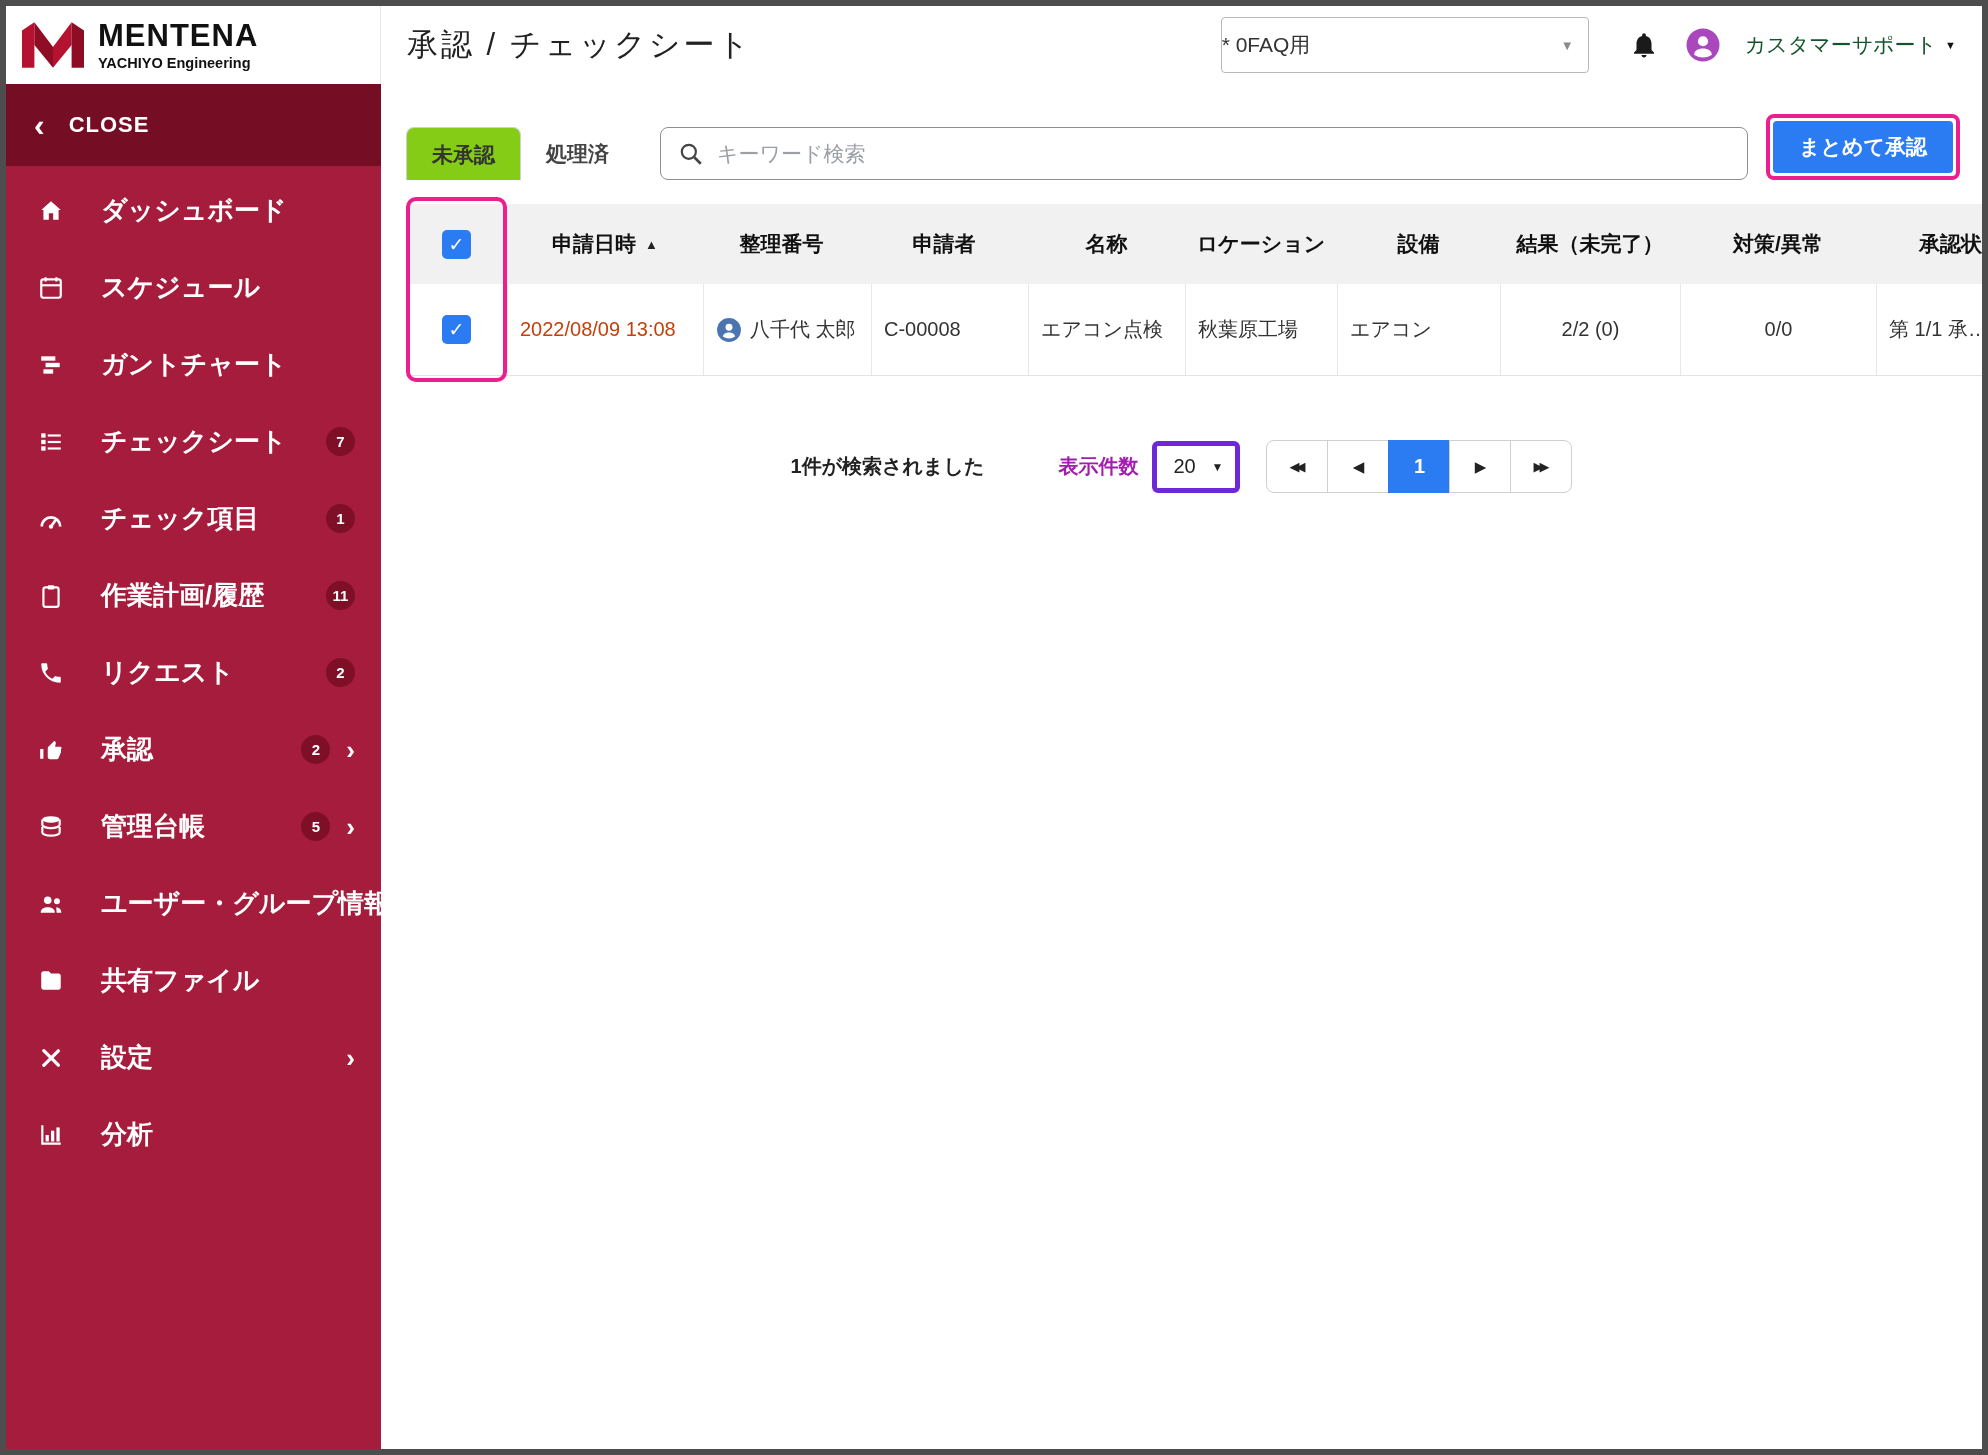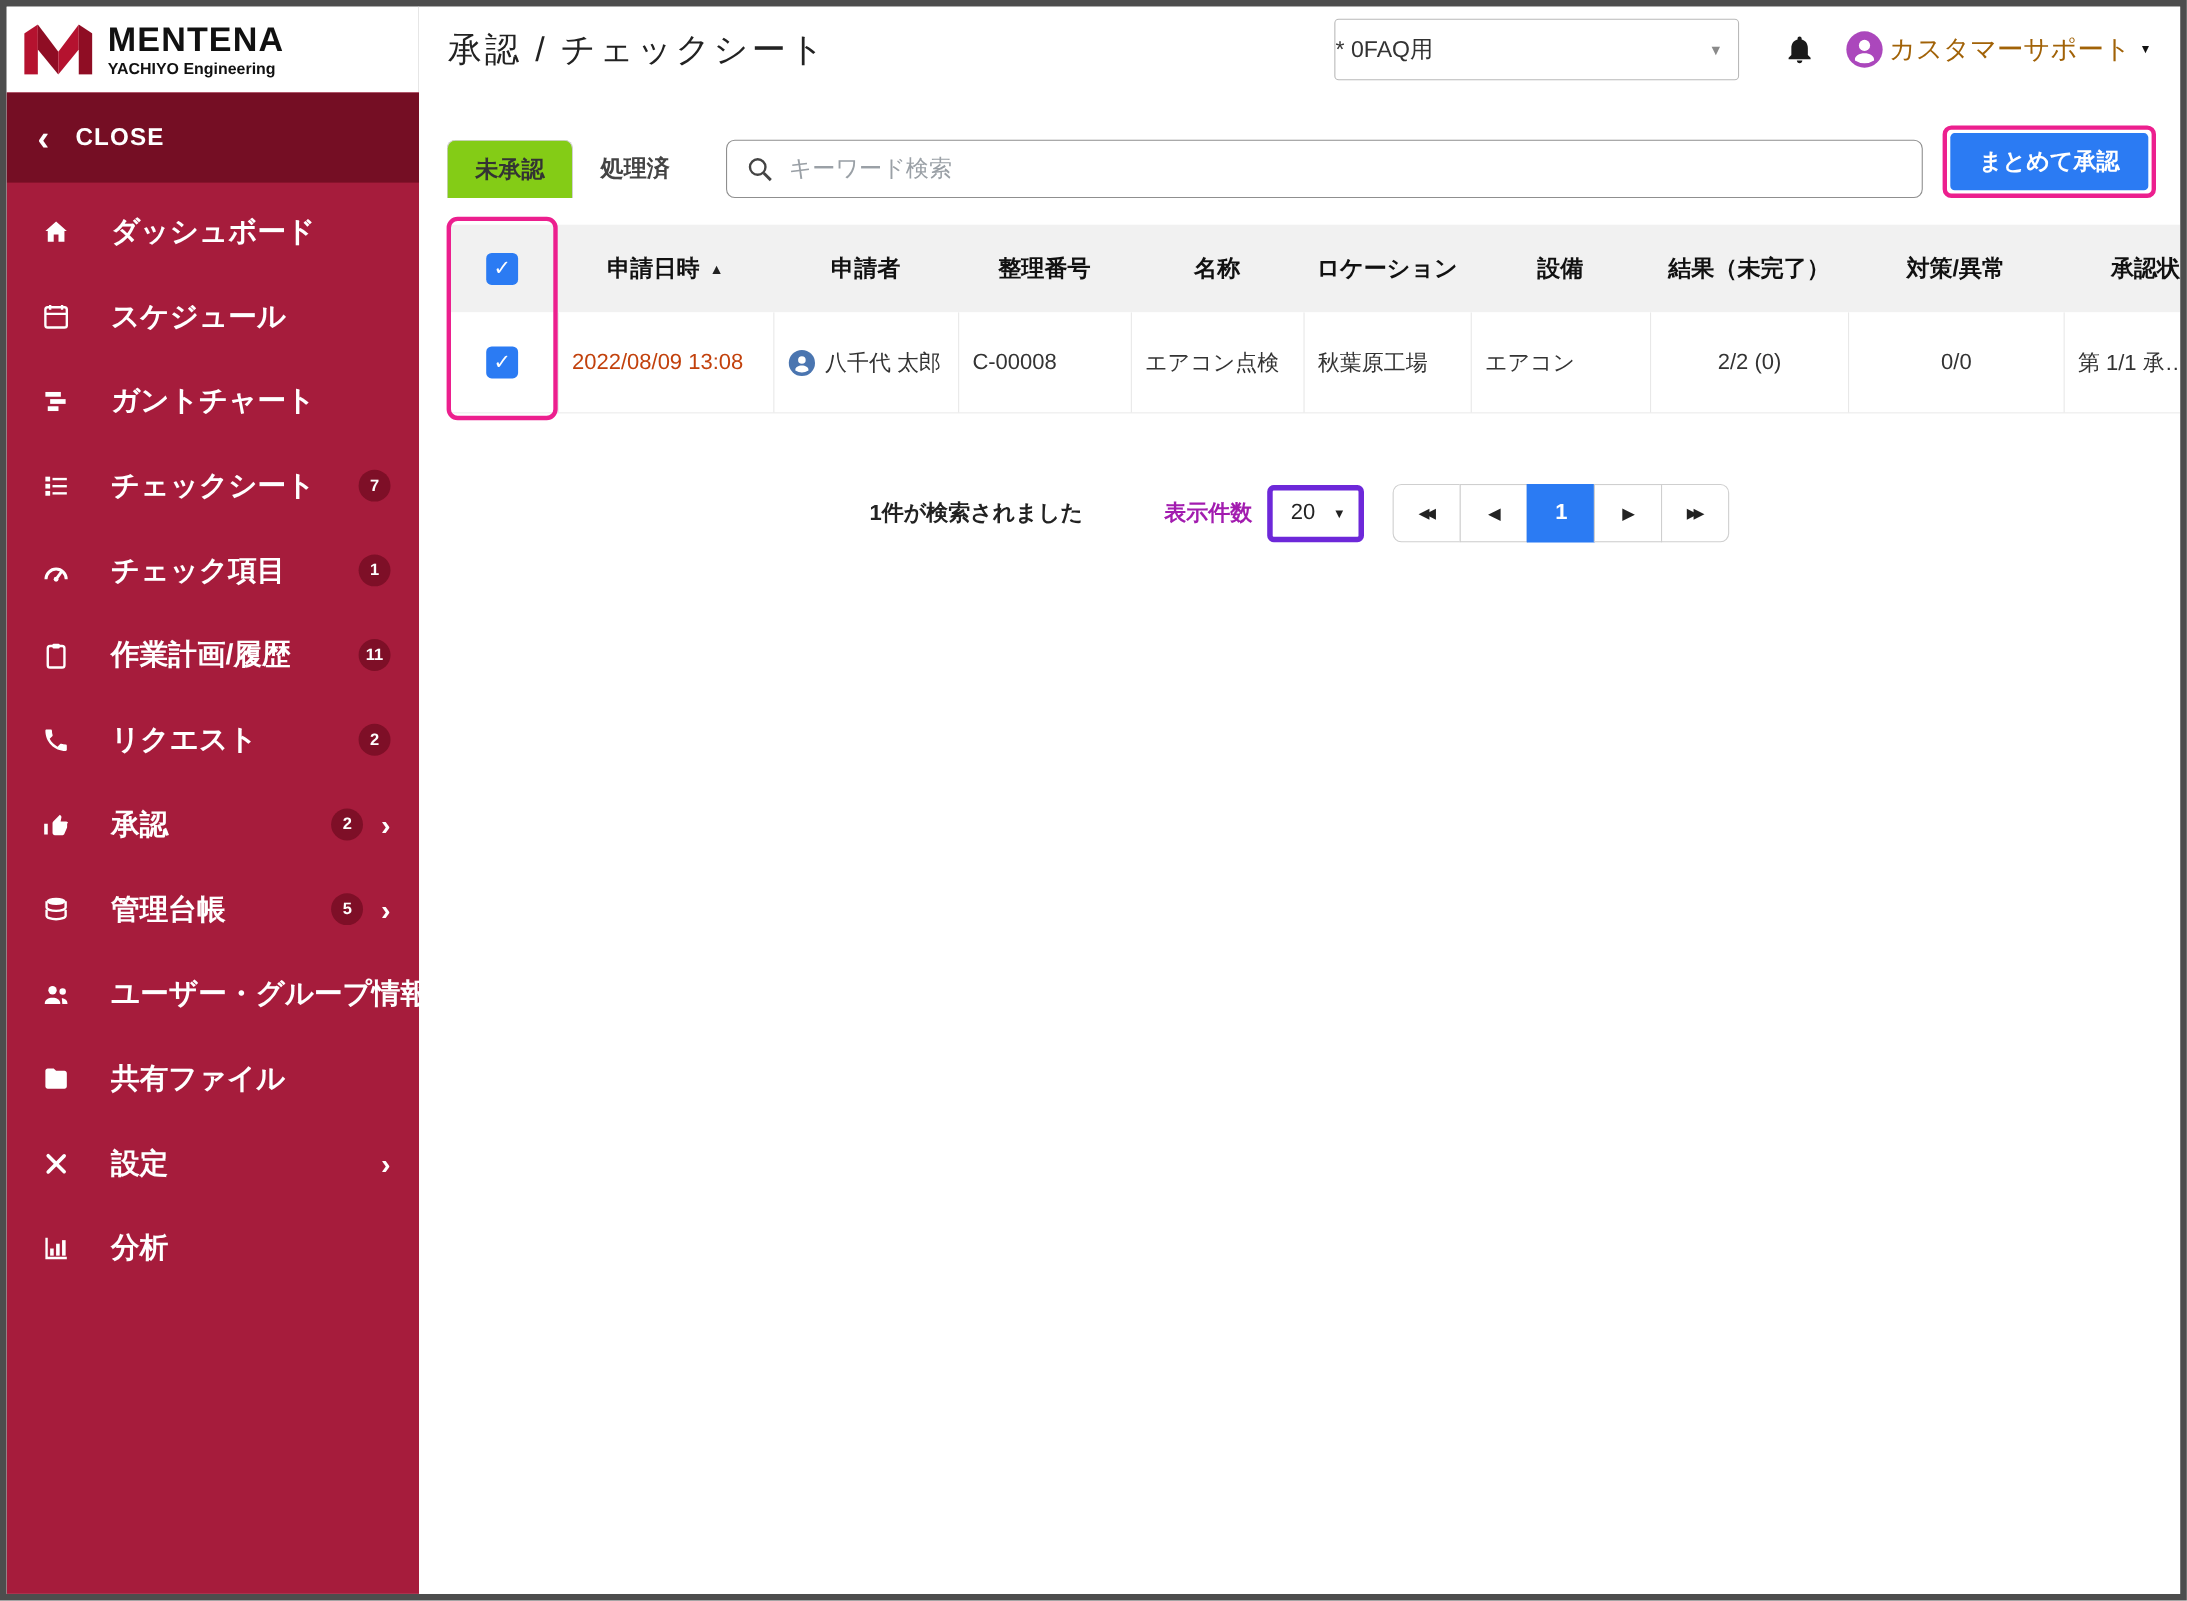--- a/index.html
+++ b/index.html
@@ -16,21 +16,21 @@
   .logo-name{font-size:31px;font-weight:800;letter-spacing:1px;color:#111;line-height:1;}
   .logo-sub{font-size:14.5px;font-weight:700;color:#111;margin-top:4px;}
   .topbar{display:flex;align-items:center;padding:0 26px;background:#fff;}
   .page-title{font-size:31px;color:#222;letter-spacing:3px;white-space:nowrap;}
   .topbar-right{margin-left:auto;display:flex;align-items:center;}
   .ws-select{width:368px;height:56px;border:1px solid #b9b9b9;border-radius:4px;display:flex;align-items:center;
     padding:0 14px 0 0;font-size:21px;color:#333;cursor:pointer;box-sizing:border-box;}
   .ws-caret{margin-left:auto;color:#8a8a8a;font-size:13px;}
   .bell{margin-left:40px;display:flex;cursor:pointer;}
   .avatar{margin-left:26px;display:flex;cursor:pointer;}
-  .user-name{margin-left:4px;font-size:24px;color:#a16207;cursor:pointer;white-space:nowrap;}
+  .user-name{margin-left:24px;font-size:21px;color:#14532d;cursor:pointer;white-space:nowrap;}
   .user-caret{margin-left:8px;font-size:11px;color:#111;}
 
   
   .sidebar{background:#A61C3C;color:#fff;overflow:hidden;}
   .close-bar{height:82px;background:#750E24;display:flex;align-items:center;padding-left:28px;cursor:pointer;}
   .close-chevron{font-size:32px;font-weight:bold;margin-right:24px;line-height:1;}
   .close-label{font-size:22px;font-weight:bold;letter-spacing:1px;}
   .menu{padding-top:6px;}
   .menu-item{height:77px;display:flex;align-items:center;padding:0 26px 0 30px;cursor:pointer;}
   .menu-icon{width:30px;display:flex;justify-content:center;flex:0 0 30px;}
@@ -344,22 +344,22 @@
           <div class="thead">
             <div class="cell col-check">
               <span class="checkbox">
                 <span>✓</span>
               </span>
             </div>
             <div class="cell col-date">
               <span>申請日時</span>
               <span class="sort-icon">▲</span>
             </div>
+            <div class="cell col-ref">整理番号</div>
             <div class="cell col-app">申請者</div>
-            <div class="cell col-ref">整理番号</div>
             <div class="cell col-name">名称</div>
             <div class="cell col-loc">ロケーション</div>
             <div class="cell col-equip">設備</div>
             <div class="cell col-result">結果（未完了）</div>
             <div class="cell col-meas">対策/異常</div>
             <div class="cell col-status">承認状態</div>
           </div>
           <div class="trow">
             <div class="cell col-check">
               <span class="checkbox">

